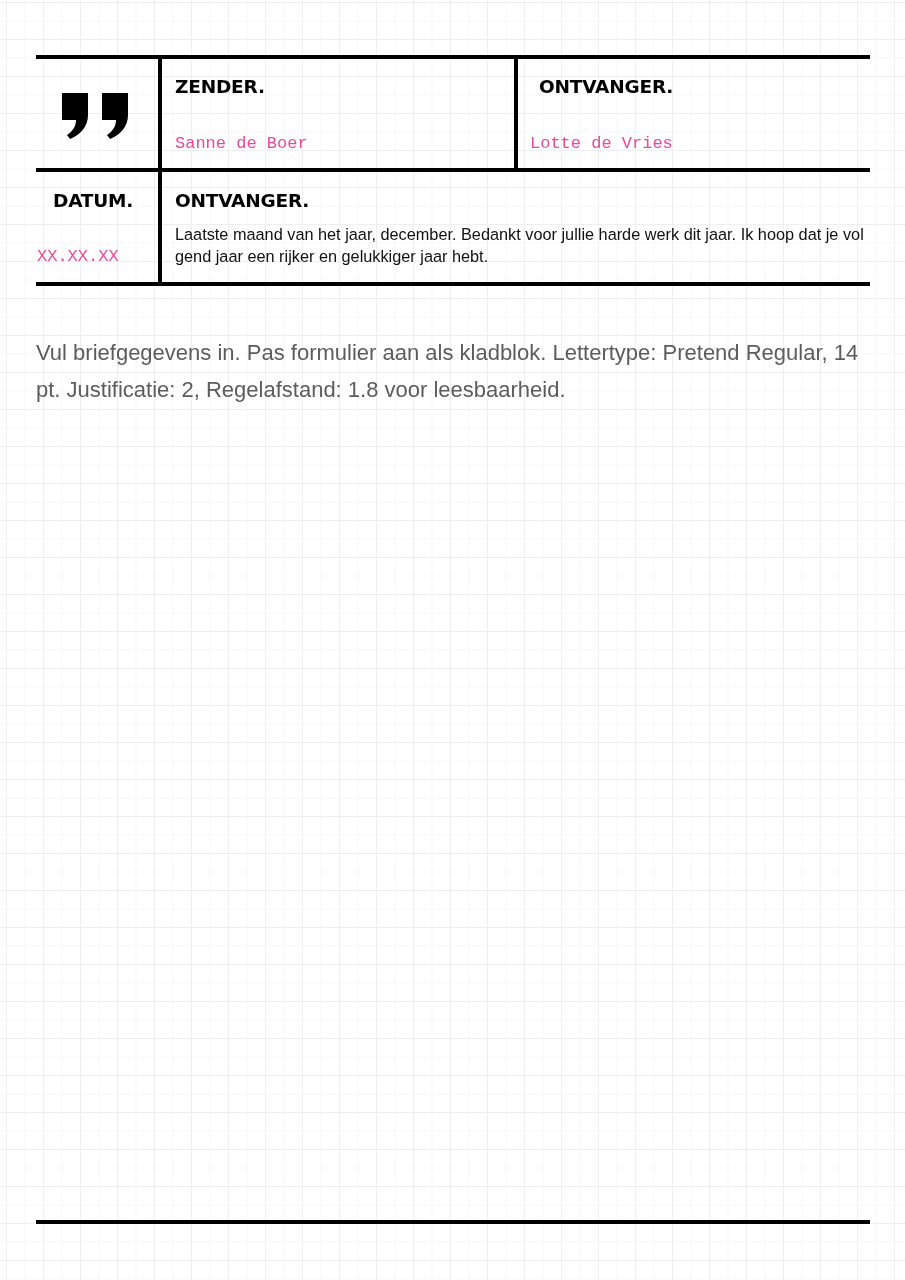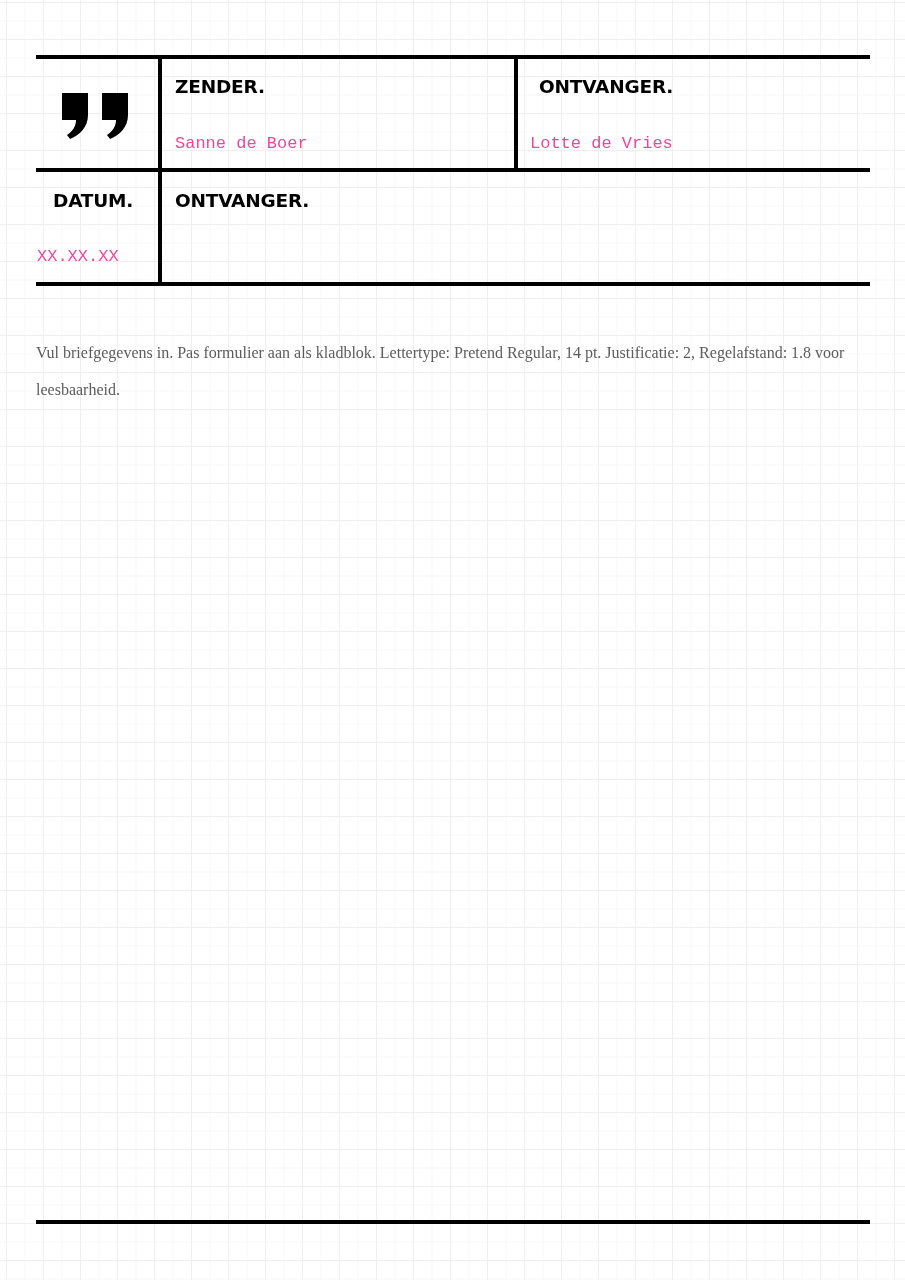--- a/index.html
+++ b/index.html
@@ -47,22 +47,22 @@
       line-height: 22px;
       color: #111;
       word-break: break-all;
     }
     .quote-icon { position: absolute; left: 26px; top: 38px; width: 66px; height: 46px; }
     .instructions {
       position: absolute;
       left: 36px;
       top: 334px;
       width: 834px;
-      font-family: Liberation Serif, serif;
-      font-size: 16px;
+      font-family: Liberation Sans, sans-serif;
+      font-size: 22px;
       line-height: 37px;
       color: #5c5c5c;
     }
     .footer-line {
       position: absolute;
       left: 36px;
       top: 1220px;
       width: 834px;
       height: 4px;
       background: #000;
@@ -94,17 +94,18 @@
 
   <div class="cell" style="left:494px; top:21px;margin-left:9px;">
     <div class="label">ONTVANGER.</div>
   </div>
   <div class="cell value" style="left:494px; top:79px;">Lotte de Vries</div>
 
   <div class="cell label" style="left:17px; top:135px;">DATUM.</div>
   <div class="cell value" style="left:1px; top:192px;">XX.XX.XX</div>
 
   <div class="cell label" style="left:139px; top:135px;">ONTVANGER.</div>
+  <div class="cell greeting-body" style="left:139px; top:168px; width:690px;">Laatste maand van het jaar, december. Bedankt voor jullie harde werk dit jaar. Ik hoop dat je volgend jaar een rijker en gelukkiger jaar hebt.</div>
 </div>
 
 <div class="instructions">Vul briefgegevens in. Pas formulier aan als kladblok. Lettertype: Pretend Regular, 14 pt. Justificatie: 2, Regelafstand: 1.8 voor leesbaarheid.</div>
 
 <div class="footer-line"></div>
 
 </body></html>

